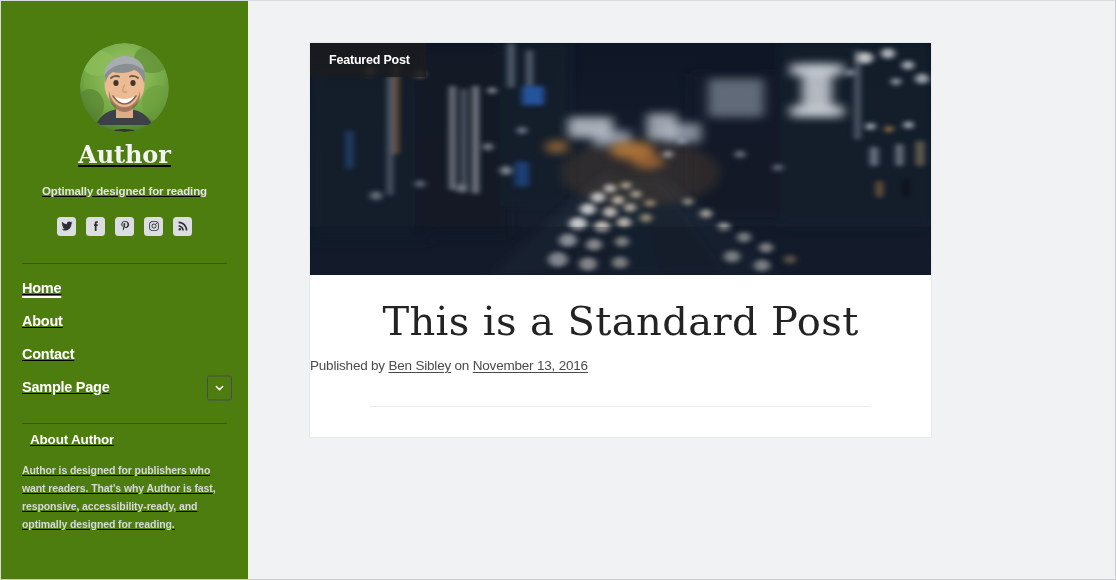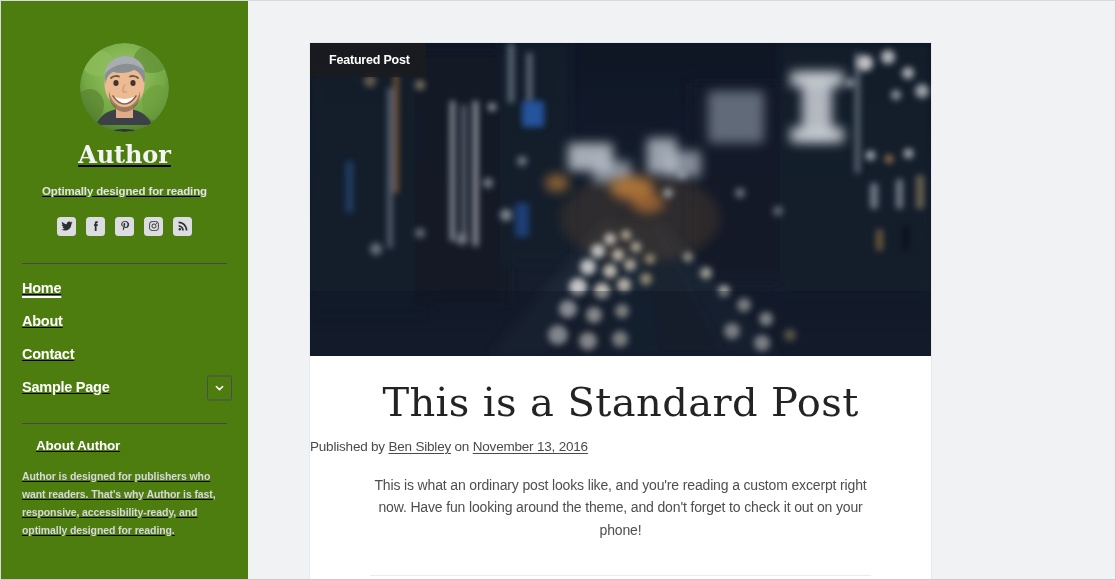--- a/index.html
+++ b/index.html
@@ -136,21 +136,21 @@
   .submenu-toggle svg { display: block; }
 
   .widget {
     margin-top: 7px;
   }
   .widget-title {
     font-size: 13.5px;
     font-weight: 700;
     color: #ffffff;
     letter-spacing: -0.2px;
-    margin: 14px;
+    margin: 8px;
   }
   .widget-text {
     margin: 14px 0 0 0;
     font-size: 10.5px;
     font-weight: 700;
     line-height: 1.72;
     color: #d7d8da;
     letter-spacing: -0.1px;
   }
 
@@ -166,21 +166,21 @@
     left: 62px;
     top: 42px;
     width: 621px;
     background: #ffffff;
     box-shadow: 0 0 0 1px rgba(0,0,0,0.035);
   }
 
   .featured-media {
     position: relative;
     width: 621px;
-    height: 313px;
+    height: 232px;
     overflow: hidden;
     background: #141c2b;
   }
   .featured-media svg { display: block; width: 100%; height: 100%; }
   .featured-badge {
     position: absolute;
     left: 0;
     top: 0;
     background: rgba(27,28,31,0.82);
     color: #ffffff;
@@ -498,21 +498,20 @@
 
           <rect width="621" height="313" fill="#0c1220" opacity="0.18"></rect>
           <rect x="0" y="248" width="621" height="65" fill="#0b1120" opacity="0.3"></rect>
         </svg>
         <div class="featured-badge">Featured Post</div>
       </div>
 
       <div class="post-body">
         <h2 class="post-title">This is a Standard Post</h2>
         <p class="post-meta"><span>Published by </span><a href="#">Ben Sibley</a><span> on </span><a href="#">November 13, 2016</a></p>
-        <p class="post-excerpt">This is what an ordinary post looks like, and you're reading a custom excerpt right now. Have fun looking around the theme, and don't forget to check it out on your phone!</p>
         <div class="post-rule"></div>
         <div class="card-tail"></div>
       </div>
 
     </article>
   </main>
 
 </div>
 
 </body></html>

